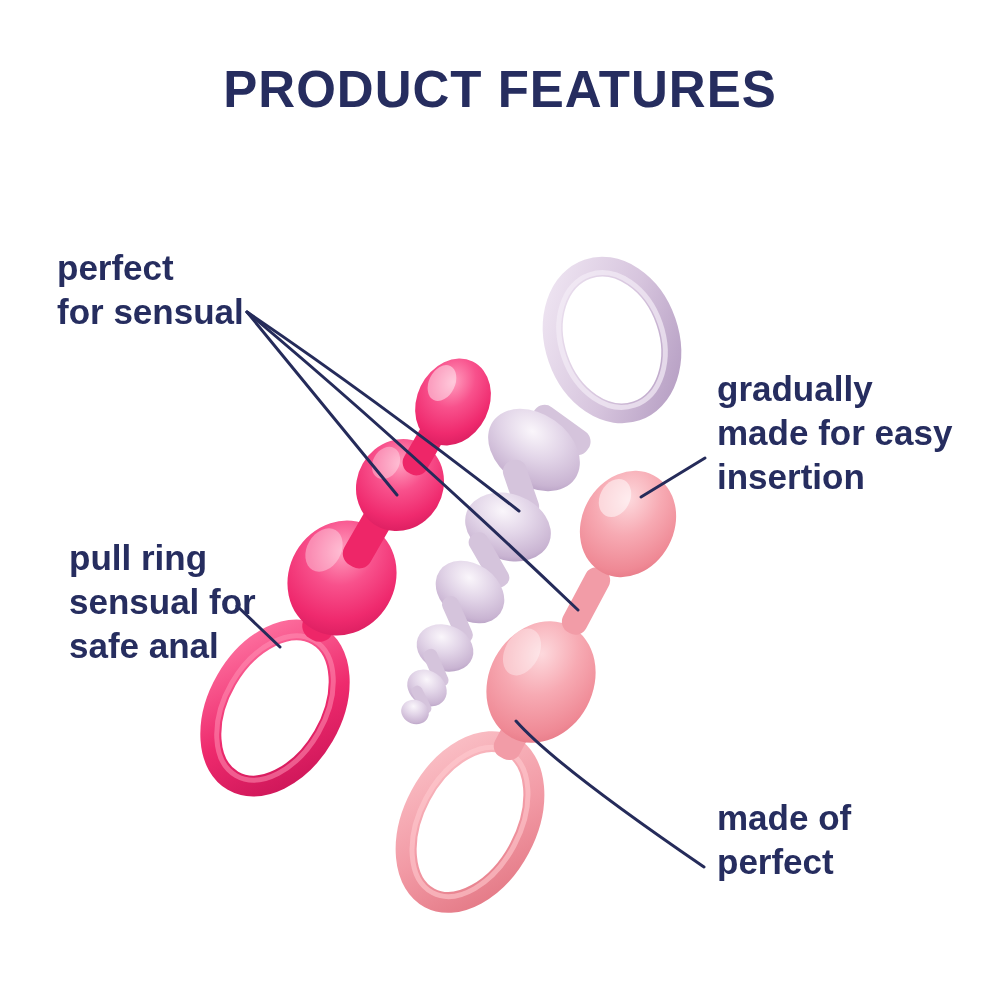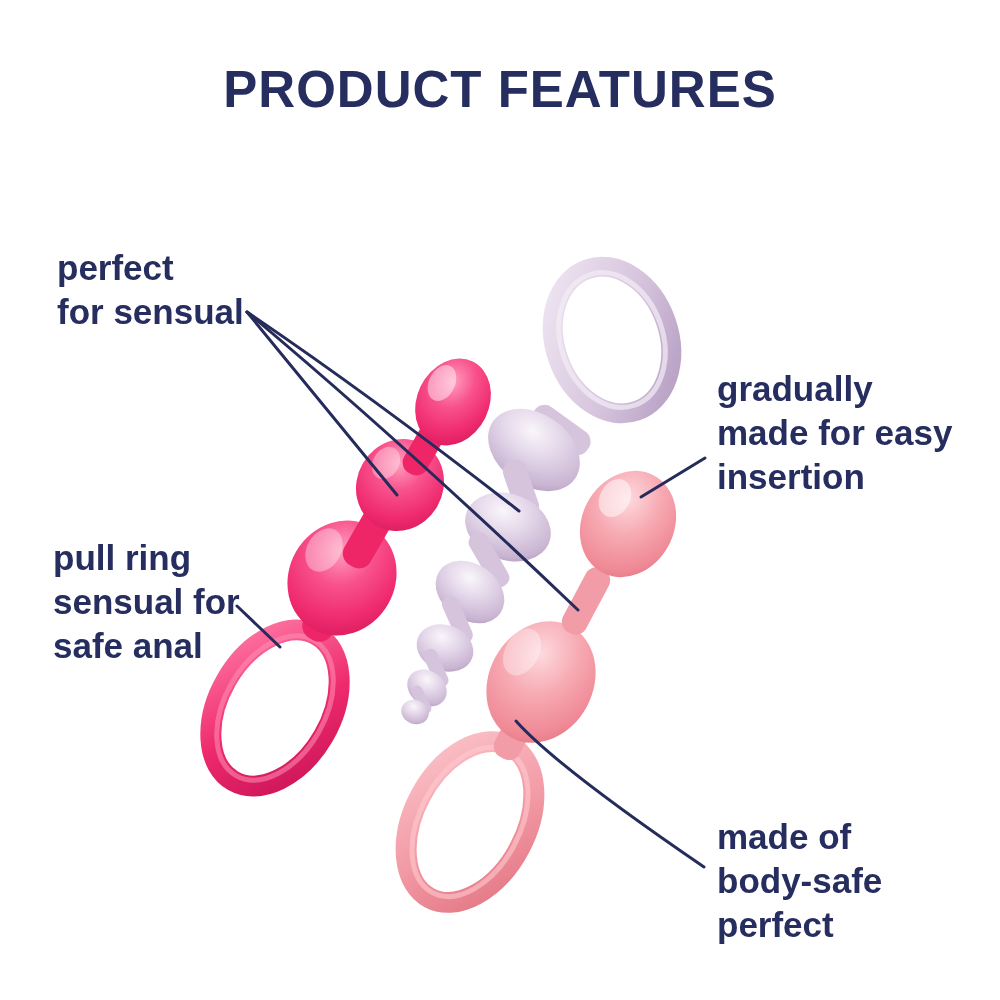--- a/index.html
+++ b/index.html
@@ -10,23 +10,23 @@
   .title{
     position:absolute;left:0;right:0;top:60px;text-align:center;
     font-size:51px;font-weight:700;letter-spacing:1px;color:#262d5f;
   }
   .label{
     position:absolute;font-size:35px;font-weight:700;color:#262d5f;
     line-height:44px;white-space:nowrap;
   }
   .label span{display:block;}
   #label-anal-play{left:57px;top:246px;}
-  #label-pull-ring{left:53px;top:536px;}
+  #label-pull-ring{left:69px;top:536px;}
   #label-width{left:717px;top:367px;}
-  #label-silicone{left:717px;top:796px;margin-top:19px;}
+  #label-silicone{left:717px;top:796px;}
   svg.art{position:absolute;left:0;top:0;}
 </style>
 </head>
 <body>
 
 <div class="stage">
 
   <div class="title">PRODUCT FEATURES</div>
 
   <svg class="art" width="1000" height="1000" viewBox="0 0 1000 1000">
@@ -130,17 +130,16 @@
   </div>
 
   <div class="label" id="label-width">
     <span>gradually</span>
     <span>made for easy</span>
     <span>insertion</span>
   </div>
 
   <div class="label" id="label-silicone">
     <span>made of</span>
-    <span>body-safe</span>
     <span>perfect</span>
   </div>
 
 </div>
 
 </body></html>

